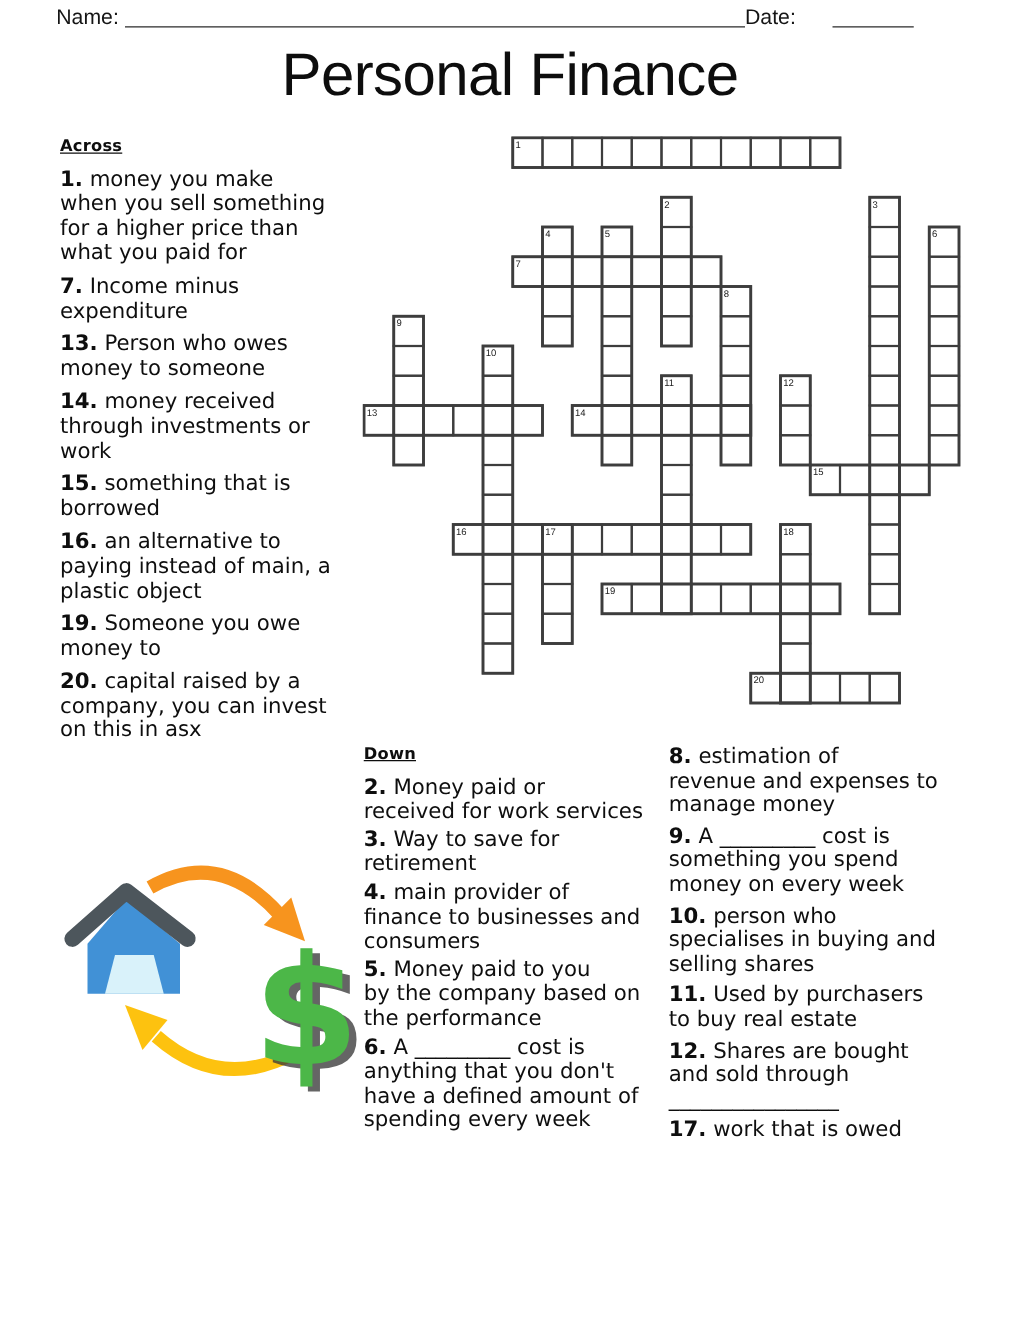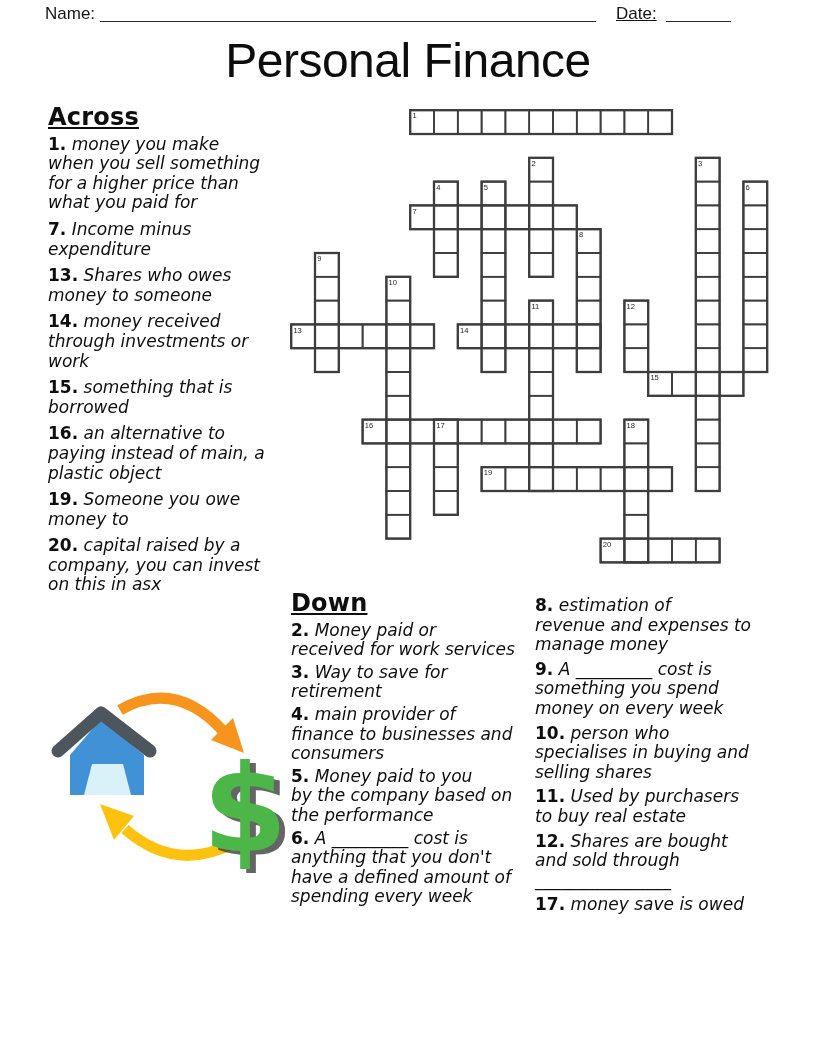--- a/index.html
+++ b/index.html
@@ -3,44 +3,44 @@
 <meta charset="utf-8">
 <style>
   html,body{margin:0;padding:0;}
   body{
     width:816px;height:1056px;position:relative;background:#ffffff;
     font-family:"DejaVu Sans",sans-serif;color:#111;overflow:hidden;
   }
   
   .hdr-label{position:absolute;top:4px;font-family:"Liberation Sans",sans-serif;font-size:17px;color:#151515;}
   #name-label{left:45px;}
-  #date-label{left:616px;text-decoration:underline;}
+  #date-label{left:596px;}
   .write-line{position:absolute;border-bottom:1.6px solid #2b2b2b;height:18px;top:3px;}
   #name-line{left:100px;width:496px;}
   #date-line{left:666px;width:65px;}
   
   .title{
     position:absolute;top:33px;left:0;width:816px;text-align:center;
     font-family:"Liberation Sans",sans-serif;font-size:48px;font-weight:500;
     letter-spacing:-0.5px;color:#0d0d0d;
   }
   
   .clue-col{position:absolute;font-size:17px;line-height:19.6px;color:#0e0e0e;}
   #across-col{left:48px;top:108px;width:232px;}
   #down-col1{left:291px;top:594px;width:247px;}
   #down-col2{left:535px;top:596px;width:250px;}
   .clue-heading{
-    font-weight:bold;font-size:24px;text-decoration:underline;
+    font-weight:bold;font-size:13px;text-decoration:underline;
     margin:0 0 7px 0;letter-spacing:0.2px;
   }
   .clue{margin:0 0 7px 0;}
   #down-col1 .clue{margin-bottom:3px;}
   #down-col2 .clue{margin-bottom:5px;}
   .clue .num{font-weight:bold;}
-  .clue .txt{white-space:pre-line;font-style:italic;}
+  .clue .txt{white-space:pre-line;}
   
   #grid-wrap{position:absolute;left:290px;top:109px;}
   
   #illustration{position:absolute;left:48px;top:688px;}
 </style>
 </head>
 <body>
 
 <span class="hdr-label" id="name-label">Name:</span>
 <span class="write-line" id="name-line"></span>
@@ -51,21 +51,21 @@
 
 <div class="clue-col" id="across-col">
   <div class="clue-heading">Across</div>
   <div>
       <div class="clue"><span class="num">1.</span> <span class="txt">money you make
 when you sell something
 for a higher price than
 what you paid for</span></div>
       <div class="clue"><span class="num">7.</span> <span class="txt">Income minus
 expenditure</span></div>
-      <div class="clue"><span class="num">13.</span> <span class="txt">Shares who owes
+      <div class="clue"><span class="num">13.</span> <span class="txt">Person who owes
 money to someone</span></div>
       <div class="clue"><span class="num">14.</span> <span class="txt">money received
 through investments or
 work</span></div>
       <div class="clue"><span class="num">15.</span> <span class="txt">something that is
 borrowed</span></div>
       <div class="clue"><span class="num">16.</span> <span class="txt">an alternative to
 paying instead of main, a
 plastic object</span></div>
       <div class="clue"><span class="num">19.</span> <span class="txt">Someone you owe
@@ -397,21 +397,21 @@
 something you spend
 money on every week</span></div>
       <div class="clue"><span class="num">10.</span> <span class="txt">person who
 specialises in buying and
 selling shares</span></div>
       <div class="clue"><span class="num">11.</span> <span class="txt">Used by purchasers
 to buy real estate</span></div>
       <div class="clue"><span class="num">12.</span> <span class="txt">Shares are bought
 and sold through
 ________________</span></div>
-      <div class="clue"><span class="num">17.</span> <span class="txt">money save is owed</span></div>
+      <div class="clue"><span class="num">17.</span> <span class="txt">work that is owed</span></div>
     </div>
 </div>
 
 <svg id="illustration" width="245" height="200" viewBox="0 0 245 200" xmlns="http://www.w3.org/2000/svg">
 
   <g>
     <path d="M 72 22 Q 128 -10 176 44" fill="none" stroke-width="11" stroke="#f7941e"></path>
     <polygon points="163,52 185,30 196,65" fill="#f7941e"></polygon>
   </g>
 

